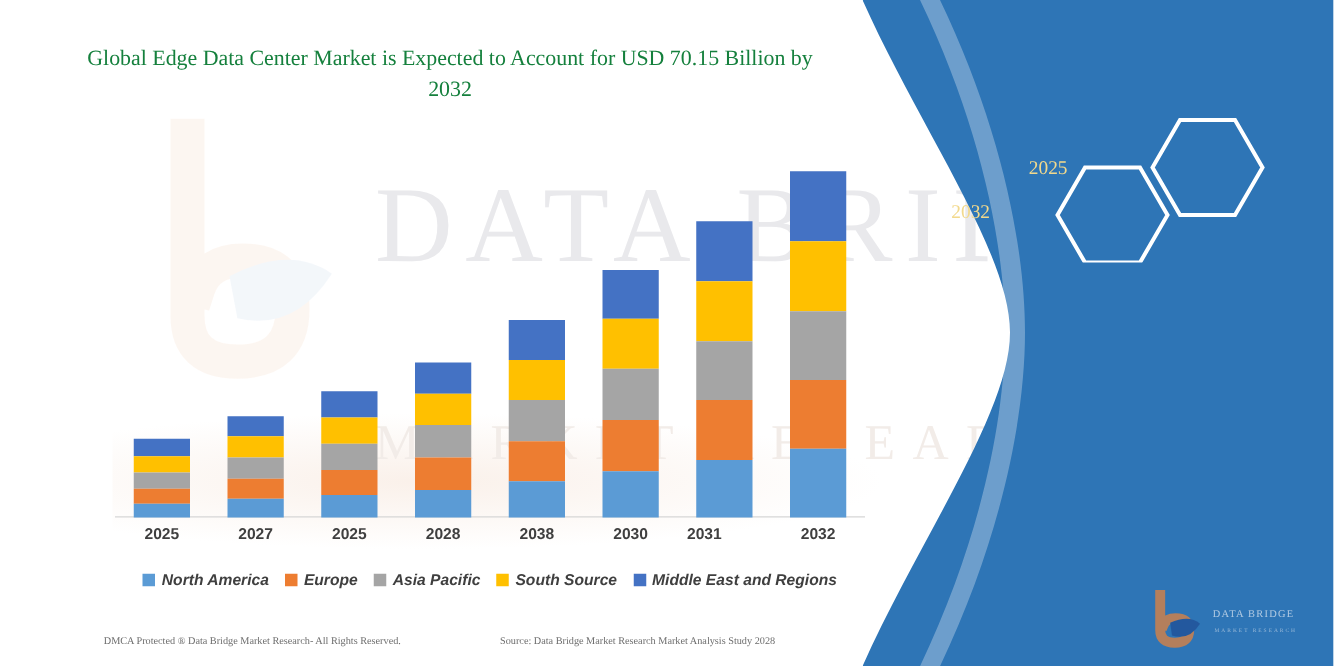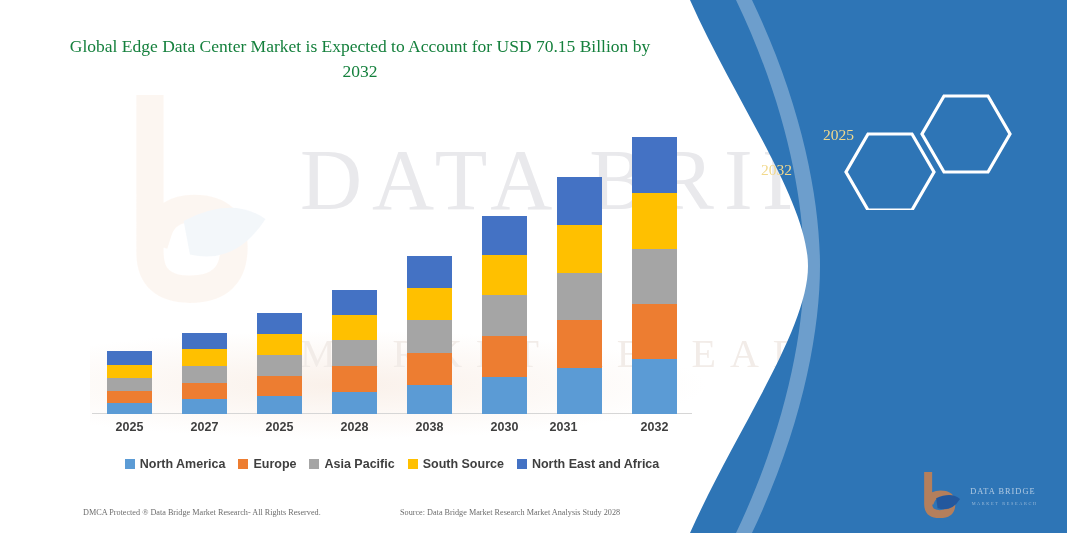--- a/index.html
+++ b/index.html
@@ -60,21 +60,21 @@
     position:absolute;top:0;width:45px;text-align:center;
     font-size:12.5px;font-weight:bold;color:#3f3f3f;
   }
 
   
   #legend{
     position:absolute;left:92px;top:454px;width:600px;height:20px;
     display:flex;align-items:center;justify-content:center;gap:13px;
     white-space:nowrap;
   }
-  .leg-item{display:flex;align-items:center;gap:5px;}
+  .leg-item{display:flex;align-items:center;gap:5px;font-style:italic;}
   .leg-sw{width:10px;height:10px;display:block;}
   .leg-tx{font-size:12.5px;font-weight:bold;color:#3f3f3f;}
 
   
   #footer{
     position:absolute;left:0;top:506px;width:790px;height:20px;
     font-family:"Liberation Serif", serif;font-size:8.2px;color:#6d6d6d;
   }
   #footer-left{position:absolute;left:83px;top:2px;white-space:nowrap;}
   #footer-right{position:absolute;left:400px;top:2px;white-space:nowrap;}
@@ -211,21 +211,21 @@
         <div class="leg-item">
           <span class="leg-sw" style="background: rgb(165, 165, 165);"></span>
           <span class="leg-tx">Asia Pacific</span>
         </div>
         <div class="leg-item">
           <span class="leg-sw" style="background: rgb(255, 192, 0);"></span>
           <span class="leg-tx">South Source</span>
         </div>
         <div class="leg-item">
           <span class="leg-sw" style="background: rgb(68, 114, 196);"></span>
-          <span class="leg-tx">North East and Africa</span>
+          <span class="leg-tx">Middle East and Regions</span>
         </div>
       </div>
 
     <div id="footer">
       <div id="footer-left">DMCA Protected ® Data Bridge Market Research- All Rights Reserved.</div>
       <div id="footer-right">Source: Data Bridge Market Research  Market Analysis Study 2028</div>
     </div>
   </div>
 
   <div id="right-panel">

